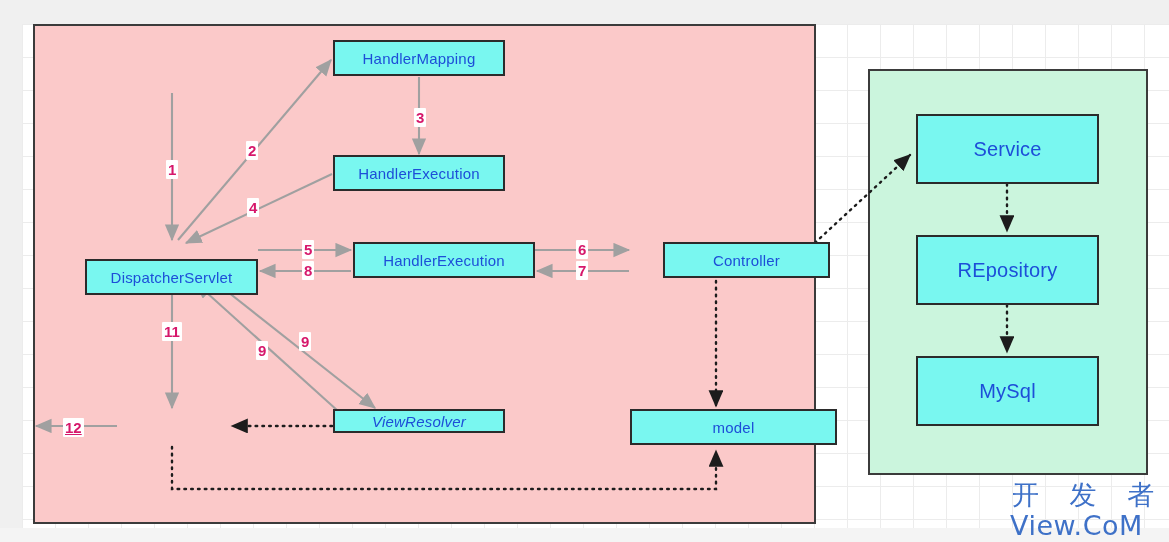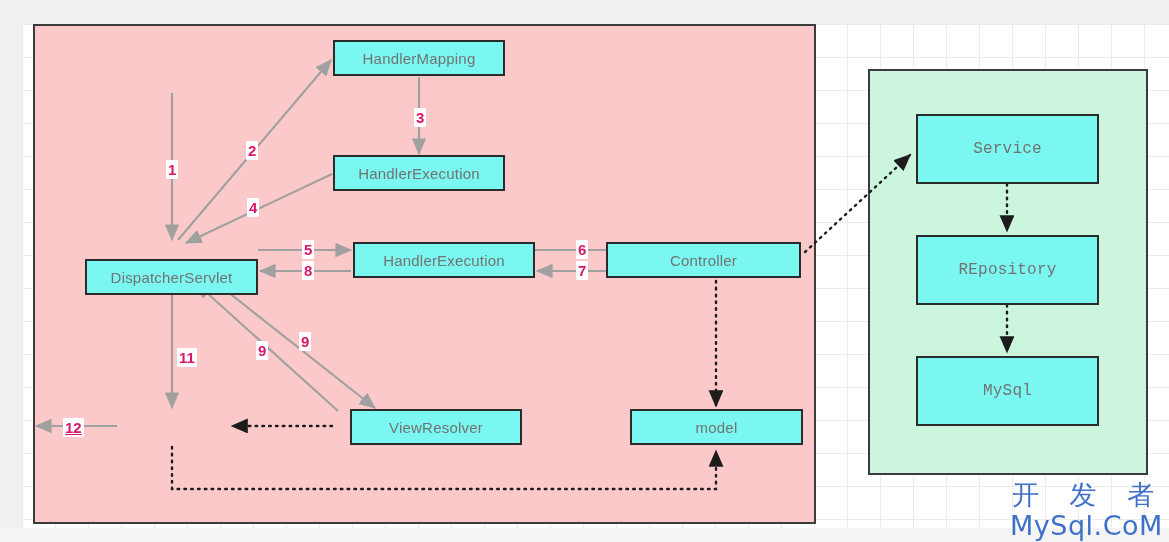--- a/index.html
+++ b/index.html
@@ -58,29 +58,29 @@
   }
   .pink-container { background: #fbc9c9; }
   .green-container { background: #cbf5dd; }
 
   
   .node {
     position: absolute;
     box-sizing: border-box;
     background: #79f7f0;
     border: 2px solid #2b2b2b;
-    color: #737373;
+    color: #1d4ed8;
     display: flex;
     align-items: center;
     justify-content: center;
     font-size: 15px;
     letter-spacing: .2px;
     white-space: nowrap;
   }
-  .node.tall { font-size: 16px; font-family: Liberation Mono, monospace; }
+  .node.tall { font-size: 20px; }
 
   
   .edge-label {
     position: absolute;
     background: #ffffff;
     color: #d6176b;
     font-size: 15px;
     font-weight: 600;
     line-height: 1;
     padding: 2px 2px;
@@ -181,26 +181,26 @@
   </svg>
 
   <div class="node" style="left:333px; top:40px; width:172px; height:36px;">HandlerMapping</div>
 
   <div class="node" style="left:333px; top:155px; width:172px; height:36px;">HandlerExecution</div>
 
   <div class="node" style="left:85px; top:242px; width:173px; height:36px;margin-top:17px;">DispatcherServlet</div>
 
   <div class="node" style="left:353px; top:242px; width:182px; height:36px;">HandlerExecution</div>
 
-  <div class="node" style="left:606px; top:242px; width:195px; height:36px;">Controller</div>
-
-
-  <div class="node" style="left:350px; top:409px; width:172px; height:36px;">ViewResolver</div>
-
-  <div class="node" style="left:630px; top:409px; width:173px; height:36px;">model</div>
+  <div class="node" style="left:663px; top:242px; width:167px; height:36px;">Controller</div>
+
+
+  <div class="node" style="left:333px; top:409px; width:172px; height:24px;font-style:italic;">ViewResolver</div>
+
+  <div class="node" style="left:630px; top:409px; width:207px; height:36px;">model</div>
 
   <div class="node tall" style="left:916px; top:114px; width:183px; height:70px;">Service</div>
 
   <div class="node tall" style="left:916px; top:235px; width:183px; height:70px;">REpository</div>
 
   <div class="node tall" style="left:916px; top:356px; width:183px; height:70px;">MySql</div>
 
   <div class="edge-label" style="left:166px; top:160px;">1</div>
 
   <div class="edge-label" style="left:246px; top:141px;">2</div>
@@ -214,20 +214,20 @@
   <div class="edge-label" style="left:576px; top:240px;">6</div>
 
   <div class="edge-label" style="left:576px; top:261px;">7</div>
 
   <div class="edge-label" style="left:302px; top:261px;">8</div>
 
   <div class="edge-label" style="left:299px; top:332px;">9</div>
 
   <div class="edge-label" style="left:256px; top:341px;">9</div>
 
-  <div class="edge-label" style="left:162px; top:348px;margin-left:15px;">11</div>
+  <div class="edge-label" style="left:162px; top:322px;">11</div>
 
   <div class="edge-label" style="left:63px; top:418px;text-decoration:underline;">12</div>
 
   <div class="watermark wm-cn" style="left:1012px; top:481px;">开 发 者</div>
-  <div class="watermark wm-en" style="left:1010px; top:512px;">MySql.CoM</div>
+  <div class="watermark wm-en" style="left:1010px; top:512px;">View.CoM</div>
 
 </div>
 
 </body></html>

